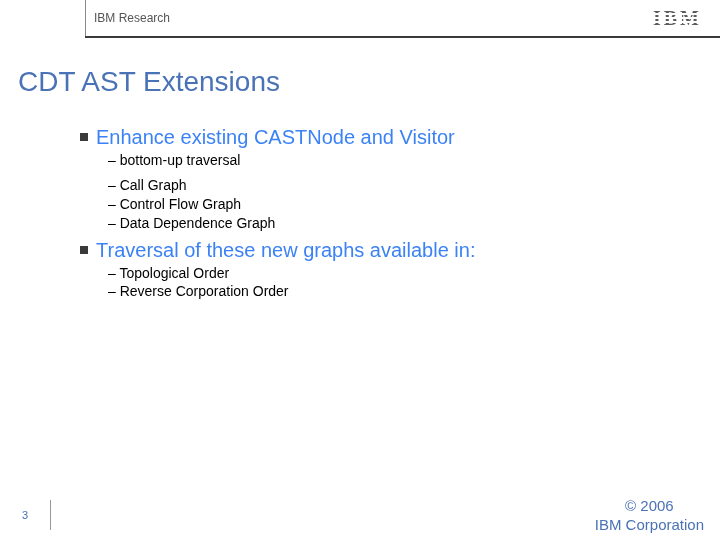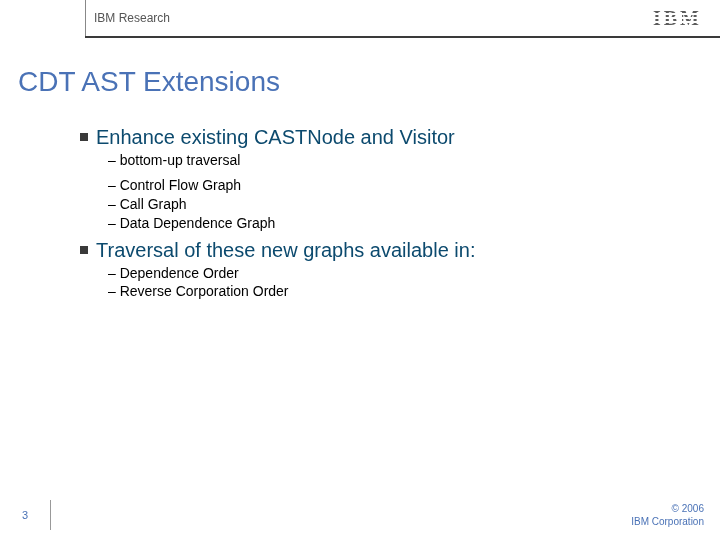--- a/index.html
+++ b/index.html
@@ -82,21 +82,21 @@
   .sq {
     width: 8px;
     height: 8px;
     background: #3a3a3a;
     margin-top: 7px;
     margin-right: 8px;
     flex-shrink: 0;
   }
   .l1-text {
     font-size: 20px;
-    color: #0c4a6e;
+    color: #3b82f6;
   }
   .sub-list {
     padding-left: 28px;
     margin-top: 2px;
     margin-bottom: 6px;
   }
   .sub-item {
     font-size: 14px;
     color: #000;
     line-height: 1.35;
@@ -122,22 +122,22 @@
     text-align: center;
     font-size: 11px;
     color: #4a72b6;
   }
   .footer-vline {
     width: 1px;
     height: 30px;
     background: #999;
   }
   .footer-right {
-    text-align: right;
-    font-size: 10px;
+    text-align: center;
+    font-size: 15px;
     color: #4a72b6;
     line-height: 1.3;
   }
 </style>
 </head>
 <body>
 
 <div class="header">
   <div class="header-left">
     <div class="header-rule-spacer"></div>
@@ -156,31 +156,31 @@
 
   <div class="bullet-l1">
     <div class="sq"></div>
     <div class="l1-text">Enhance existing CASTNode and Visitor</div>
   </div>
   <div class="sub-list">
     <div class="sub-item">– bottom-up traversal</div>
   </div>
 
   <div class="sub-list">
+    <div class="sub-item">– Call Graph</div>
     <div class="sub-item">– Control Flow Graph</div>
-    <div class="sub-item">– Call Graph</div>
     <div class="sub-item">– Data Dependence Graph</div>
   </div>
 
   <div class="bullet-l1">
     <div class="sq"></div>
     <div class="l1-text">Traversal of these new graphs available in:</div>
   </div>
   <div class="sub-list">
-    <div class="sub-item">– Dependence Order</div>
+    <div class="sub-item">– Topological Order</div>
     <div class="sub-item">– Reverse Corporation Order</div>
   </div>
 
 </div>
 
 <div class="footer">
   <div class="footer-left">
     <div class="page-num">3</div>
     <div class="footer-vline"></div>
   </div>

